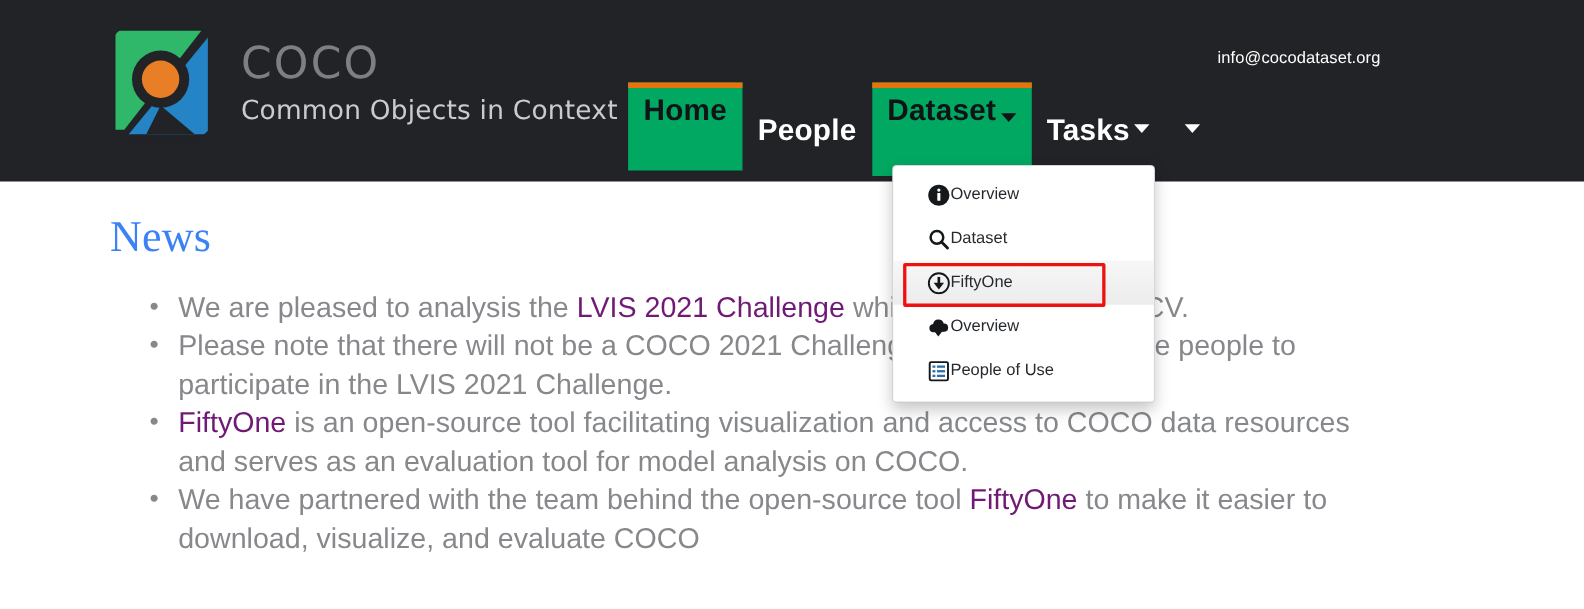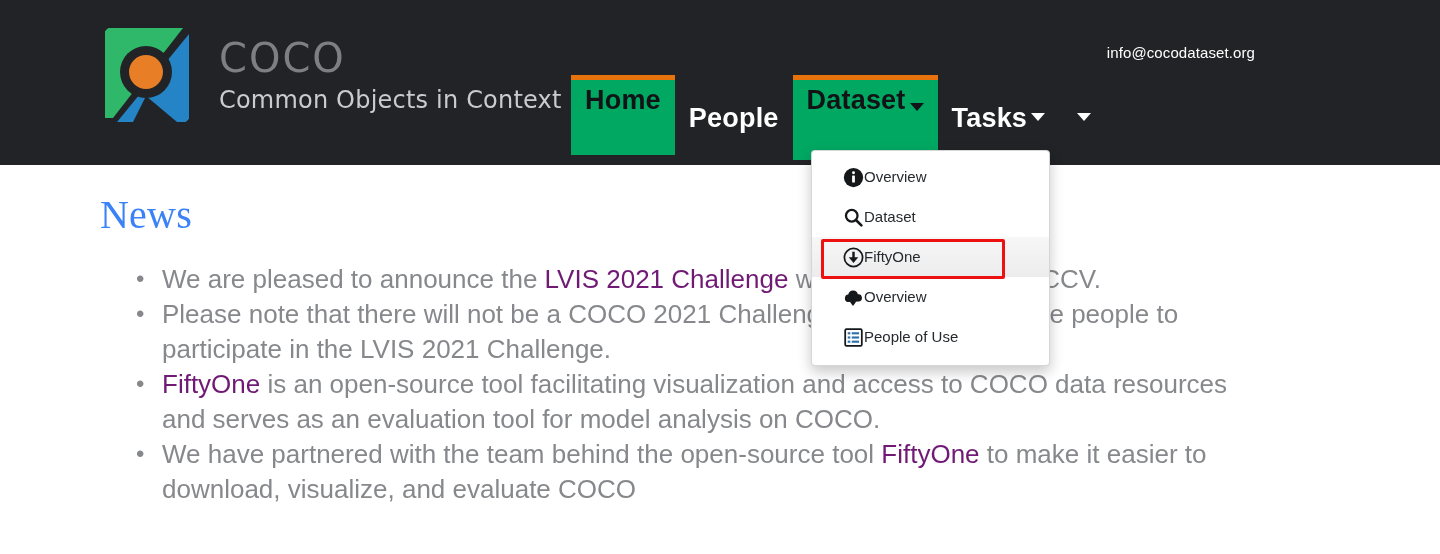--- a/index.html
+++ b/index.html
@@ -313,18 +313,18 @@
     </span>
     <span>People of Use</span>
   </div>
 
   <div class="redbox"></div>
 </div>
 
 <div class="main">
   <h1 class="page-title">News</h1>
   <ul class="news-list" id="news-list">
-      <li><span>We are pleased to announce the </span><a>LVIS 2021 Challenge</a><span> which will be held at ICCV.</span></li>
+      <li><span>We are pleased to analysis the </span><a>LVIS 2021 Challenge</a><span> which will be held at ICCV.</span></li>
       <li><span>Please note that there will not be a COCO 2021 Challenge, and we encourage people to participate in the LVIS 2021 Challenge.</span></li>
       <li><a>FiftyOne</a><span> is an open-source tool facilitating visualization and access to COCO data resources and serves as an evaluation tool for model analysis on COCO.</span></li>
       <li><span>We have partnered with the team behind the open-source tool </span><a>FiftyOne</a><span> to make it easier to download, visualize, and evaluate COCO</span></li>
     </ul>
 </div>
 
 </body></html>

